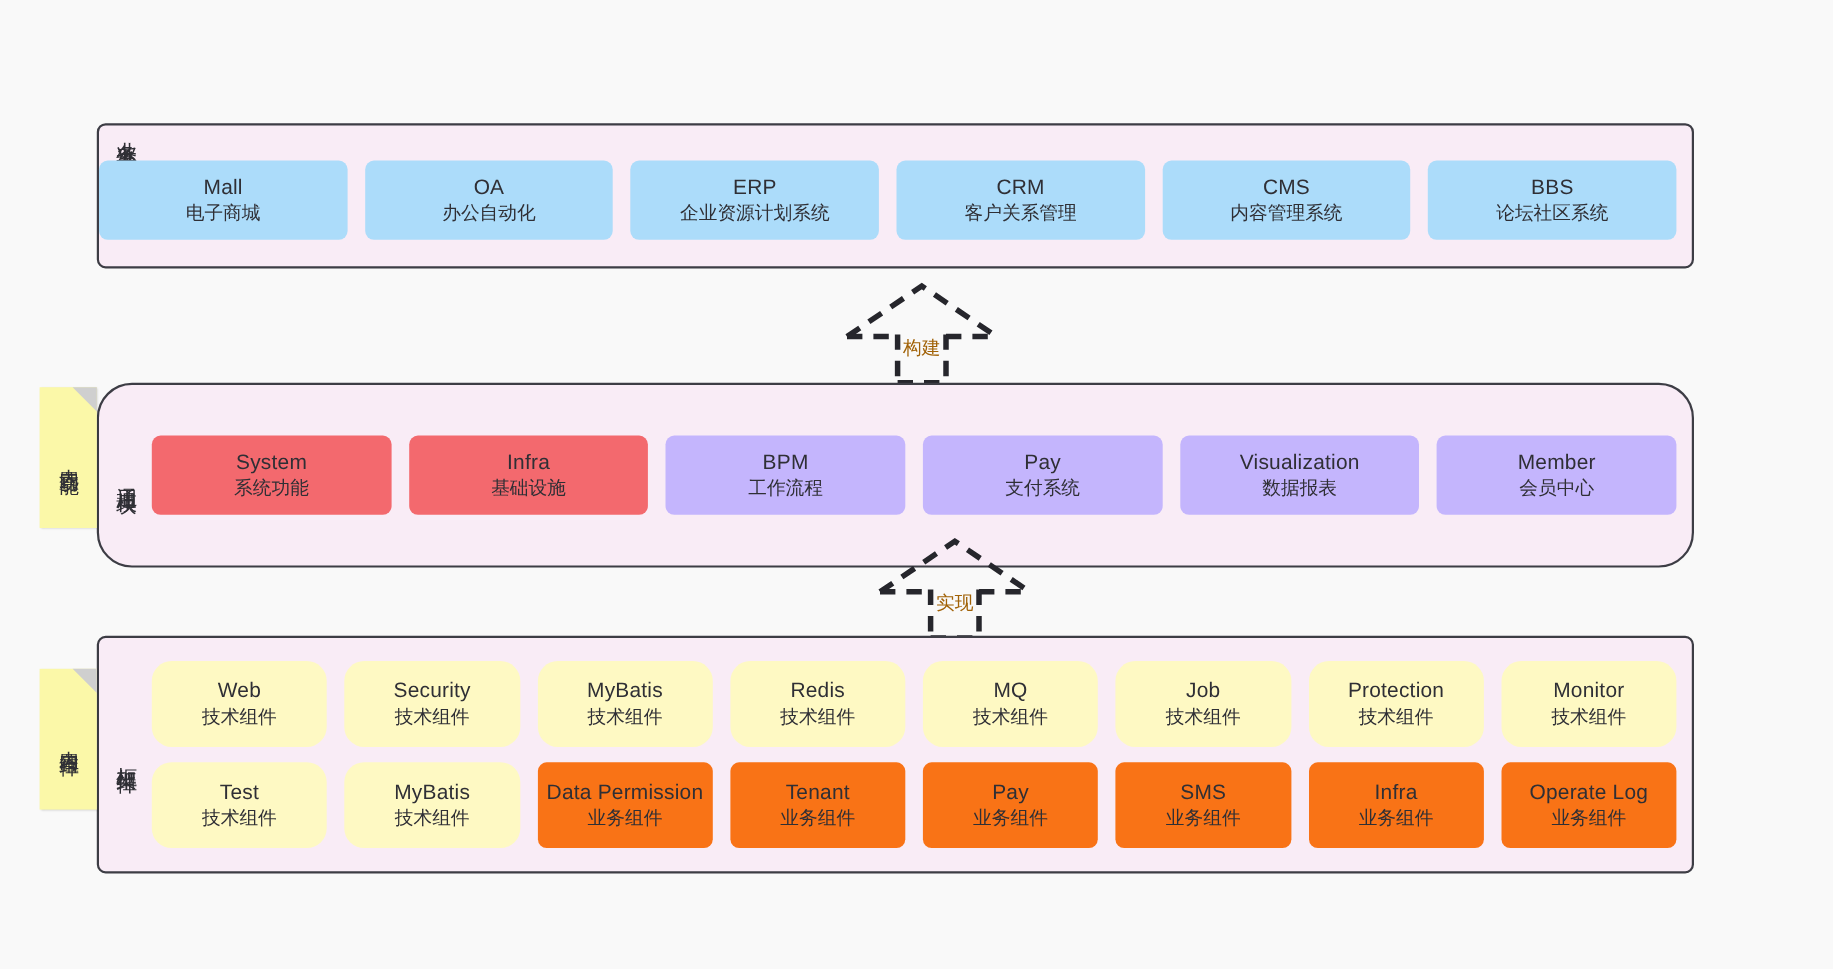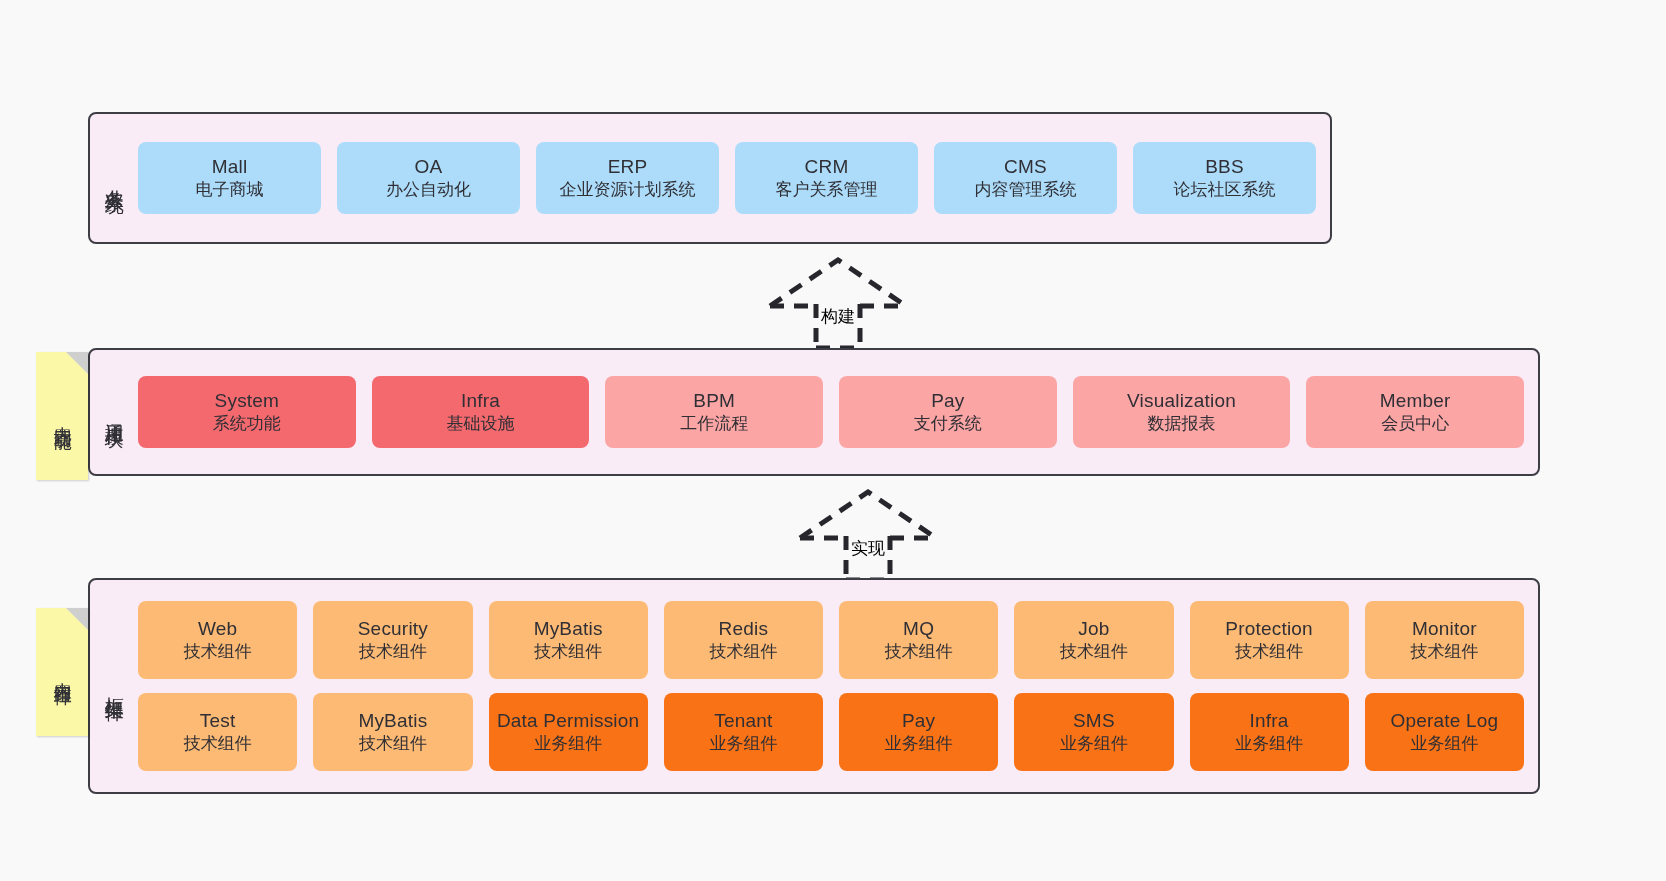--- a/index.html
+++ b/index.html
@@ -81,27 +81,27 @@
   .node .en {
     font-size: 19px;
     letter-spacing: .2px;
   }
   .node .cn {
     font-size: 17px;
   }
 
   .c-blue        { background: #ACDCFA; }
   .c-red         { background: #F3696E; }
-  .c-pink        { background: #fca5a5; }
-  .c-green       { background: #fdba74; }
+  .c-pink        { background: #c4b5fd; }
+  .c-green       { background: #fef9c3; border-radius: 18px; }
   .c-lightgreen  { background: #f97316; }
 
   
-  #layer-business { left: 88px;  top: 112px; width: 1244px; height: 132px; }
-  #layer-modules  { left: 88px;  top: 348px; width: 1452px; height: 128px; }
+  #layer-business { left: 88px;  top: 112px; width: 1452px; height: 132px; flex-direction: column; }
+  #layer-modules  { left: 88px;  top: 348px; width: 1452px; height: 168px; border-radius: 32px; }
   #layer-frame    { left: 88px;  top: 578px; width: 1452px; height: 216px; }
 
   #layer-business .node,
   #layer-modules  .node { height: 72px; }
   #layer-frame    .node { height: 78px; }
 
   
   .sticky {
     position: absolute;
     width: 52px;
@@ -139,21 +139,21 @@
   #connector-build   { left: 758px; top: 252px; }
   #connector-realize { left: 788px; top: 484px; }
 
   .connector svg { display: block; }
   .connector .conn-label {
     position: absolute;
     left: 0; right: 0;
     bottom: 22px;
     text-align: center;
     font-size: 17px;
-    color: #000000;
+    color: #a16207;
     user-select: none;
     pointer-events: none;
   }
 </style>
 </head>
 <body>
 
 <div class="canvas">
 
   <div class="layer" id="layer-business">

